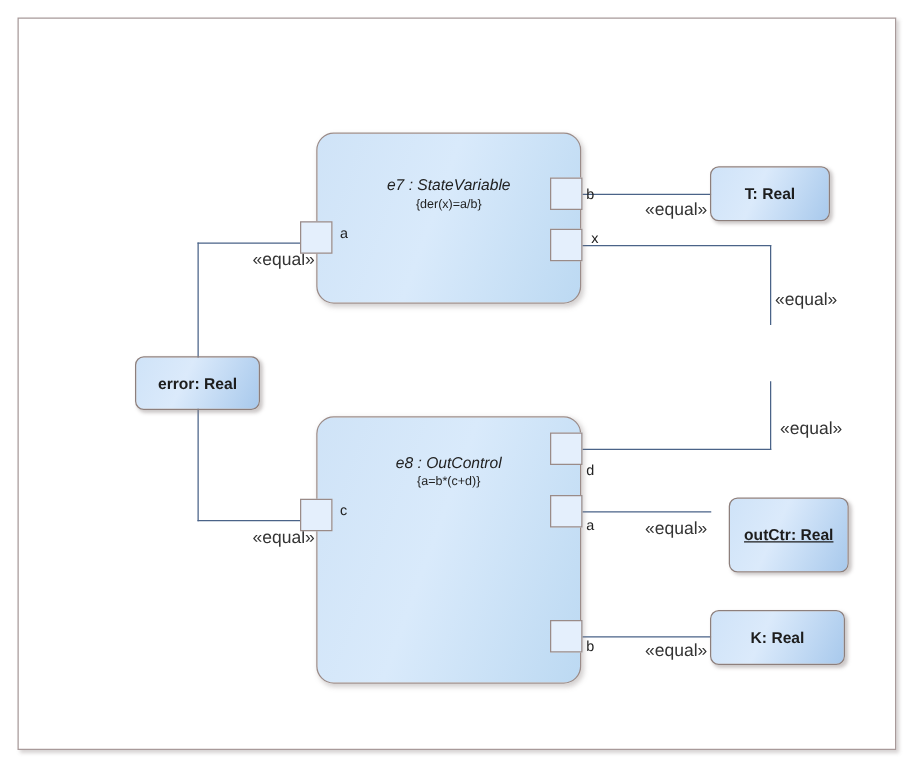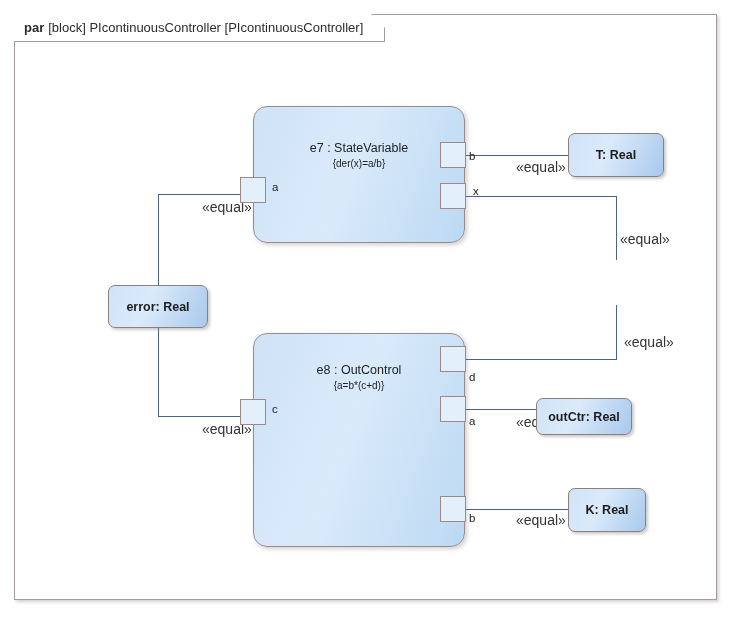--- a/index.html
+++ b/index.html
@@ -67,20 +67,21 @@
     flex-direction: column;
     align-items: center;
     z-index: 5;
   }
   .cblock .title {
     font-size: 12.5px;
     color: #222222;
     text-align: center;
     line-height: 1.35;
     white-space: nowrap;
+    font-style: italic;
   }
   .cblock .constraint {
     font-size: 10px;
     color: #222222;
     text-align: center;
     line-height: 1.35;
     white-space: nowrap;
   }
   
   .port {
@@ -132,24 +133,20 @@
     z-index: 4;
   }
 </style>
 </head>
 <body>
 
 <div id="canvas">
 
   <div class="frame"></div>
 
-  <div class="frame-tab" style="width: 371px;">
-    <span class="kw">par</span>
-      <span>[block] PIcontinuousController [PIcontinuousController]</span>
-  </div>
 
   <div class="conn h" style="left:158px; top:194px; width:102px;"></div>
   <div class="conn v" style="left:158px; top:194px; height:223px;"></div>
   <div class="conn h" style="left:158px; top:416px; width:102px;"></div>
   <div class="eq-label" style="left:202px; top:199px;">«equal»</div>
   <div class="eq-label" style="left:202px; top:421px;">«equal»</div>
 
   <div class="conn h" style="left:465px; top:155px; width:104px;"></div>
   <div class="eq-label" style="left:516px; top:159px;">«equal»</div>
 
@@ -196,17 +193,17 @@
   <div class="port-label" style="left:469px; top:415px;">a</div>
 
   <div class="port" style="left:440px; top:496px;"></div>
   <div class="port-label" style="left:469px; top:512px;">b</div>
 
   <div class="vprop" style="left:108px; top:285px; width:100px; height:43px;">error: Real</div>
 
   <div class="vprop" style="left:568px; top:133px; width:96px; height:44px;">T: Real</div>
 
 
-  <div class="vprop" style="left:536px; top:398px; width:96px; height:37px;">outCtr: Real</div>
-
-  <div class="vprop" style="left:568px; top:488px; width:78px; height:44px;">K: Real</div>
+  <div class="vprop" style="left:583px; top:398px; width:96px; height:60px;text-decoration:underline;">outCtr: Real</div>
+
+  <div class="vprop" style="left:568px; top:488px; width:108px; height:44px;">K: Real</div>
 
 </div>
 
 </body></html>

